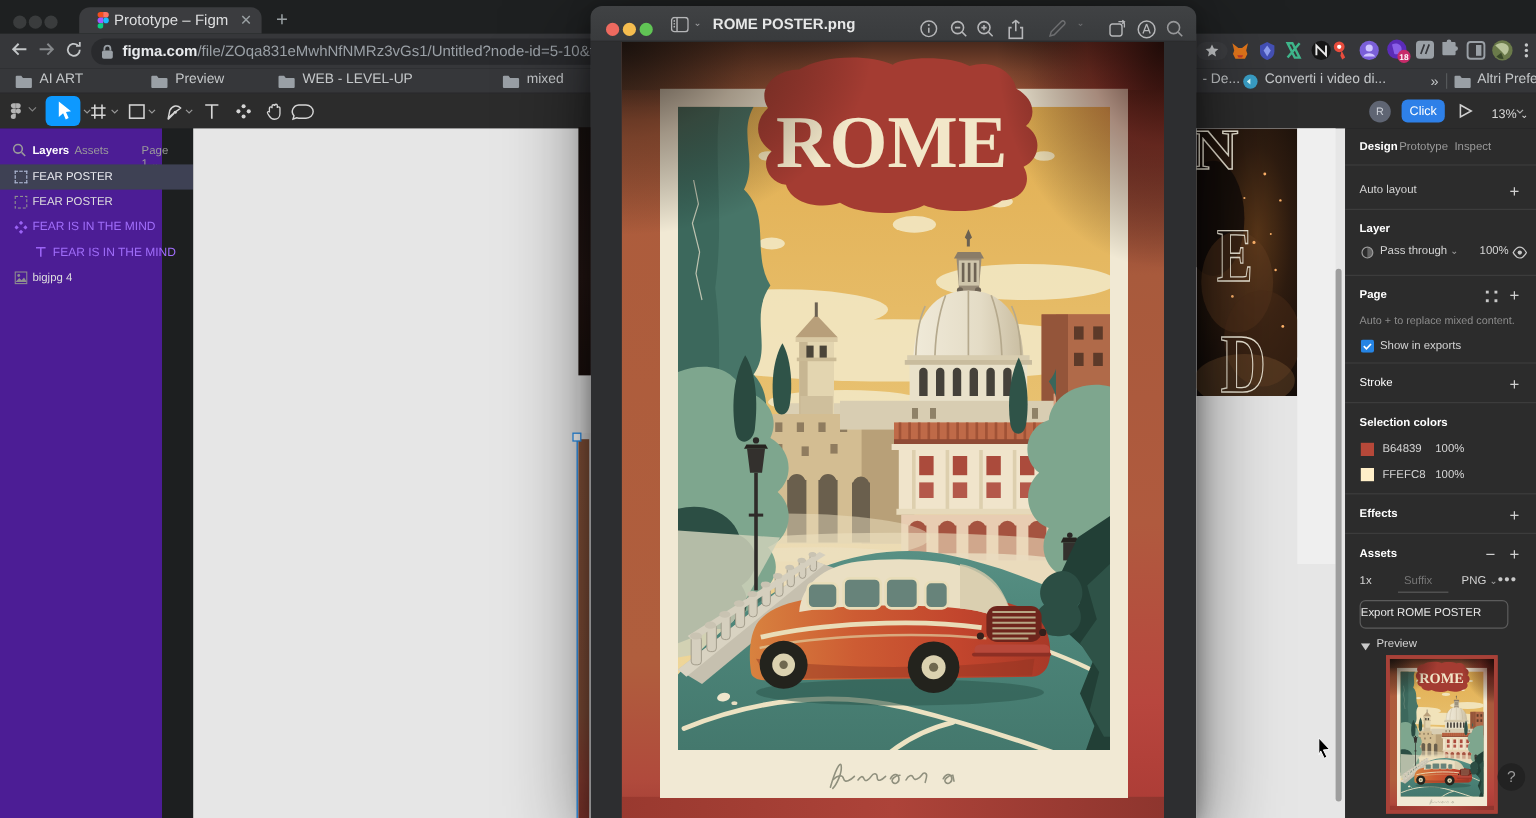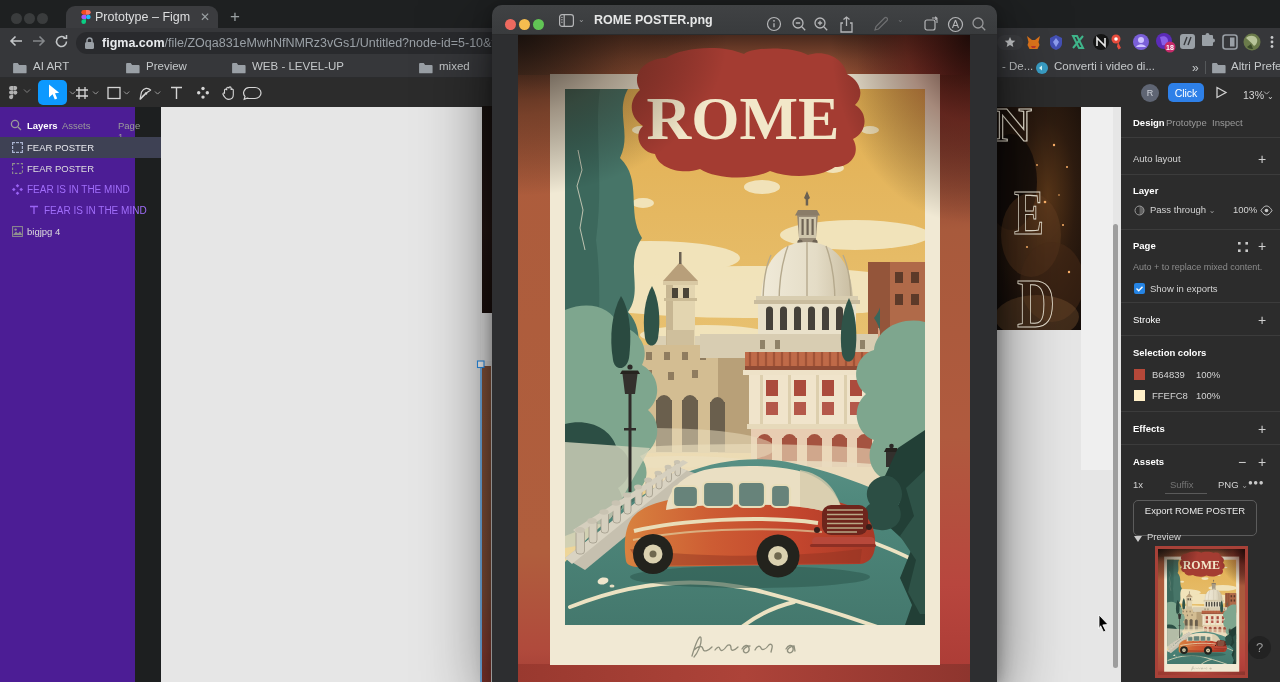--- a/index.html
+++ b/index.html
@@ -743,21 +743,21 @@
  <span class="icplus abs" style="left:137px;top:314px">+</span>
  <div class="div" style="top:337px"></div>
  <span class="sec" style="top:349px">Assets</span>
  <span class="icplus abs" style="left:117px;top:347px">−</span>
  <span class="icplus abs" style="left:137px;top:347px">+</span>
  <span class="abs" style="left:12px;top:372px">1x</span>
  <span class="abs" style="left:49px;top:372px;color:#757575">Suffix</span>
  <div class="abs" style="left:44px;top:386px;width:42px;height:1px;background:#5a5a5a"></div>
  <span class="abs" style="left:97px;top:372px">PNG <span style="font-size:8px;color:#9a9a9a">⌄</span></span>
  <span class="abs" style="left:127px;top:371px;letter-spacing:0.5px;color:#c9c9c9;font-size:8px">●●●</span>
- <div class="abs" style="left:12px;top:393px;width:124px;height:36px;border:1px solid #5c5c5c;border-radius:5px;text-align:center;line-height:20px;color:#e8e8e8;font-size:9.5px">Export ROME POSTER</div>
+ <div class="abs" style="left:12px;top:393px;width:124px;height:24px;border:1px solid #5c5c5c;border-radius:5px;text-align:left;line-height:20px;color:#e8e8e8;font-size:9.5px">Export ROME POSTER</div>
  <svg class="abs" style="left:13px;top:429px" width="8" height="6" viewBox="0 0 8 6">
         <path d="M0,0h8l-4,6z" fill="#c9c9c9"></path>
       </svg>
  <span class="abs" style="left:26px;top:424px">Preview</span>
  <svg class="abs" style="left:34px;top:439px;border:3px solid #a84138;box-sizing:border-box;background:#a84138" width="93" height="132" viewBox="518 35 452 647" preserveAspectRatio="none">
         <use href="#poster" x="518" y="35" width="452" height="647"></use>
       </svg>
  <div class="abs" style="left:127px;top:529px;width:23px;height:23px;border-radius:50%;background:#222;color:#9a9a9a;text-align:center;line-height:23px;font-size:13px">?</div>
 </div>
 

